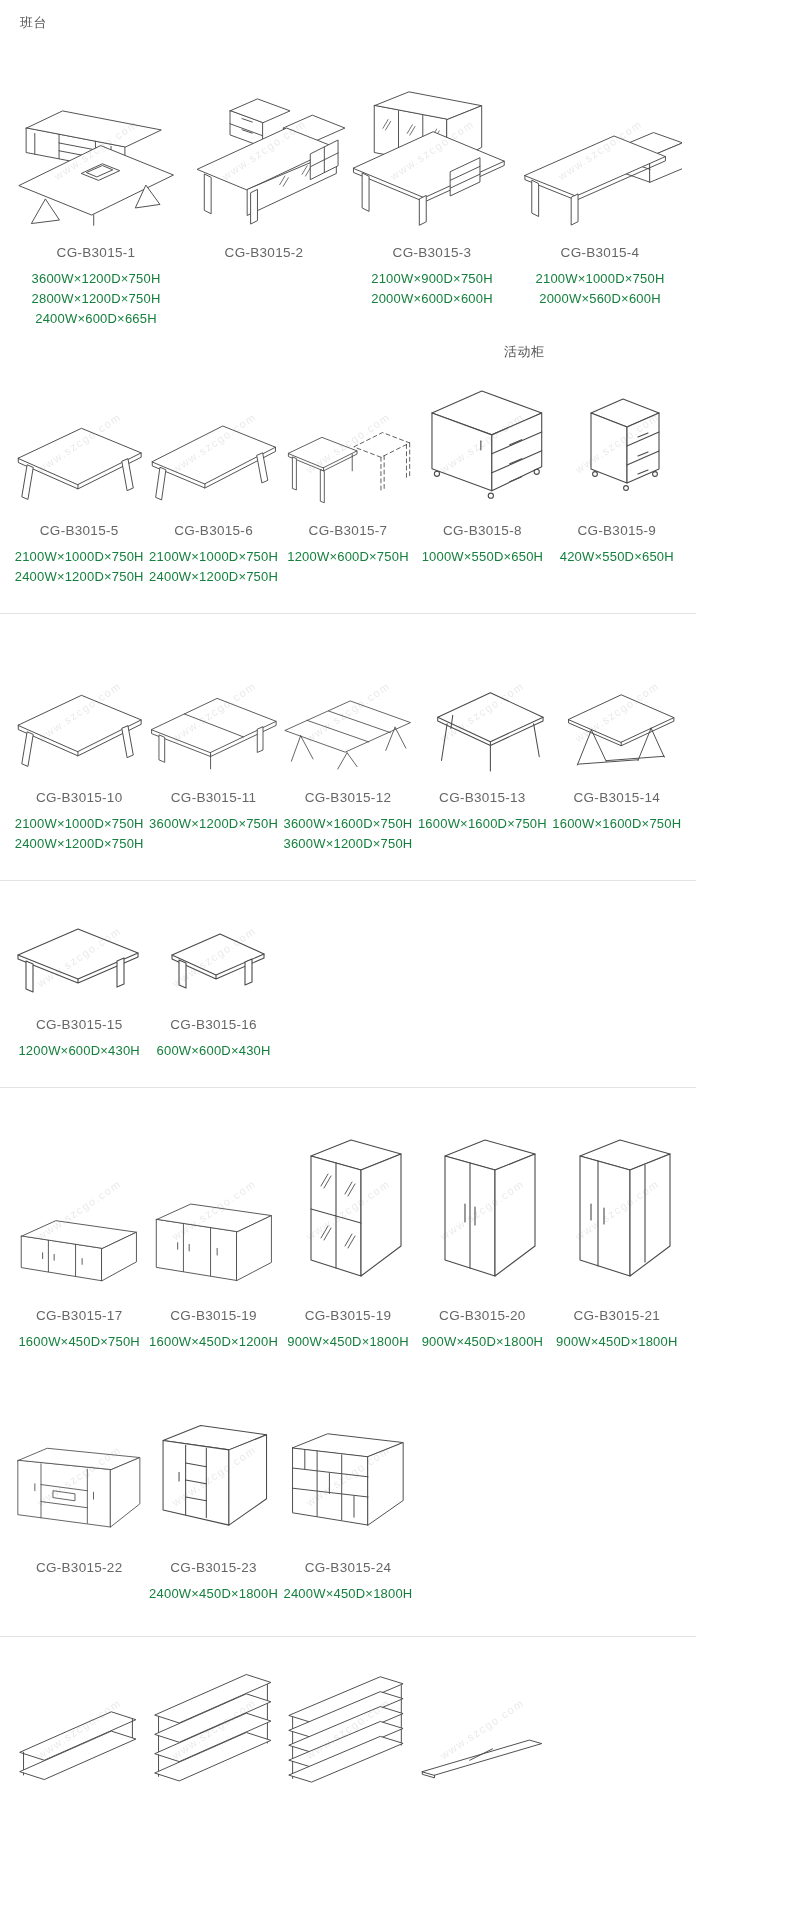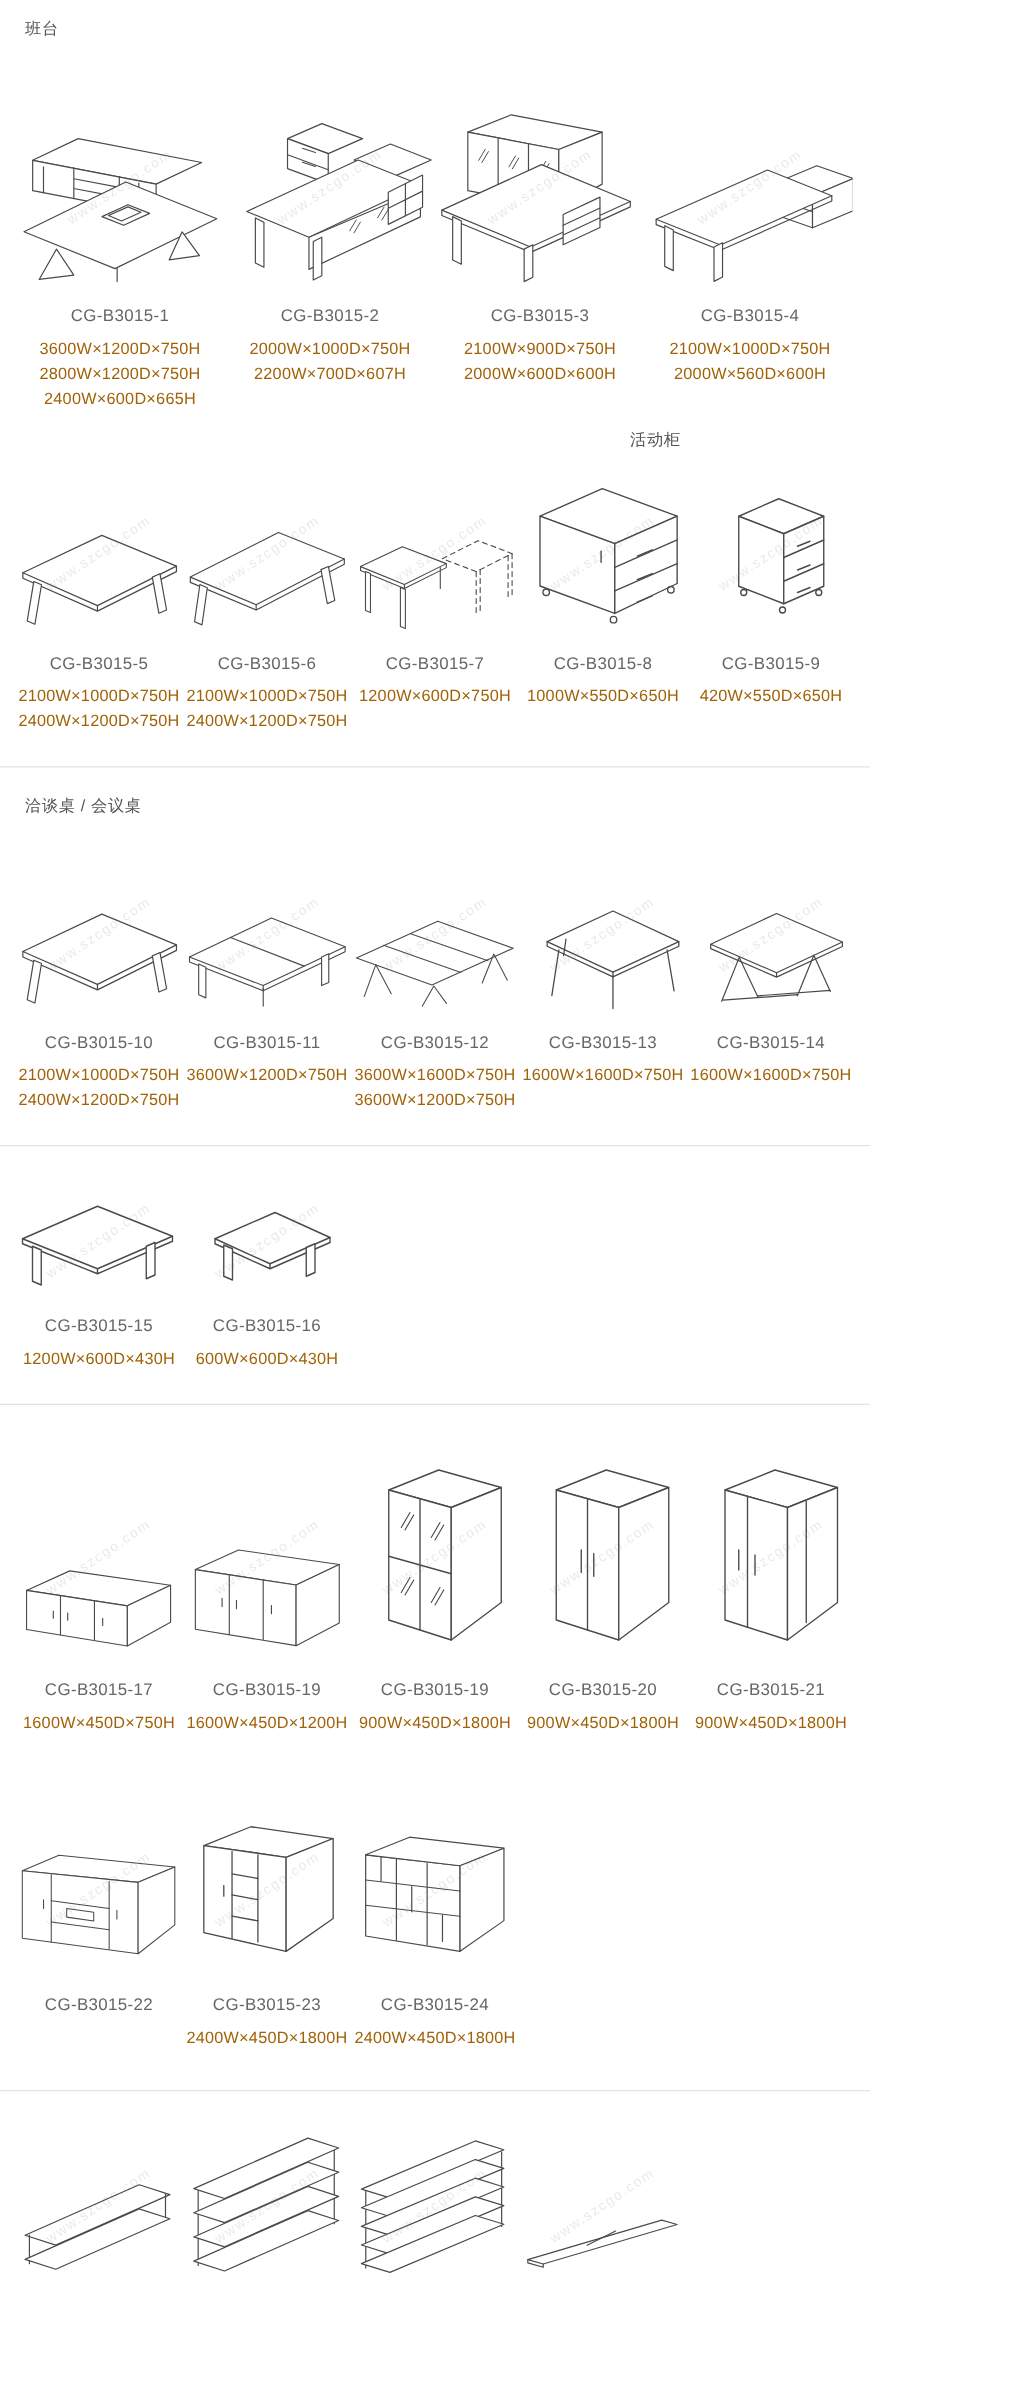--- a/index.html
+++ b/index.html
@@ -10,21 +10,21 @@
   .section-title{font-size:13px;font-weight:400;color:#555;margin:0 0 18px 8px;letter-spacing:.5px;}
   .section-title:empty{display:none;}
   .items{display:grid;grid-template-columns:repeat(var(--cols,5),1fr);row-gap:40px;}
   .item{margin:0;text-align:center;}
   .drawing{position:relative;display:flex;align-items:flex-end;justify-content:center;height:140px;}
   .drawing svg{max-width:98%;max-height:100%;height:auto;}
   .drawing::after{content:attr(data-wm);position:absolute;left:50%;top:55%;
     transform:translate(-50%,-50%) rotate(-34deg);font-size:11px;letter-spacing:1.5px;
     color:rgba(110,110,110,0.15);white-space:nowrap;pointer-events:none;}
   .model{font-size:13.5px;color:#666;margin-top:16px;letter-spacing:.3px;}
-  .dims{margin-top:9px;font-size:13px;color:#a16207;letter-spacing:.2px;}
+  .dims{margin-top:9px;font-size:13px;color:#15803d;letter-spacing:.2px;}
   .dim-line{line-height:20px;}
   
   .sec-desks{padding-top:14px;}
   .sec-desks .section-title{margin-bottom:22px;}
   .sec-desks .drawing{height:175px;}
   .sec-mobile-cabinets{margin-top:14px;}
   .sec-mobile-cabinets .section-title{margin:0 0 4px 492px;}
   .sec-mobile-cabinets .drawing{height:142px;}
   .sec-meeting-tables .drawing{height:138px;}
   .sec-coffee-tables .drawing{height:98px;}
@@ -75,24 +75,20 @@
                 <polygon fill="#fff" points="76,122 76,152 180,103 180,78"></polygon>
                 <path d="M114,116 l6,-10 M118,118 l6,-10 M140,104 l6,-10 M144,106 l6,-10" stroke-width="0.9"></path>
                 <polygon fill="#fff" points="150,80 182,64 182,94 150,110"></polygon>
                 <path d="M166,72 L166,102 M150,95 L182,79"></path>
                 <polygon fill="#fff" points="26,104 26,146 34,150 34,108"></polygon>
                 <polygon fill="#fff" points="80,126 80,162 88,158 88,122"></polygon>
               </g>
             </svg>
           </div>
     <figcaption class="model">CG-B3015-2</figcaption>
-    <div class="dims">
-            <div class="dim-line">2000W×1000D×750H</div>
-            <div class="dim-line">2200W×700D×607H</div>
-          </div>
   </figure>
         <figure class="item">
     <div class="drawing" data-wm="www.szcgo.com">
             <svg viewBox="0 0 190 168" width="185" height="164">
               <g fill="none" stroke="#4a4a4a" stroke-width="1.1" stroke-linejoin="round" stroke-linecap="round">
                 <polygon fill="#fff" points="28,26 68,10 152,26 112,42"></polygon>
                 <polygon fill="#fff" points="28,26 28,80 112,96 112,42"></polygon>
                 <path d="M56,32 L56,87 M84,37 L84,91"></path>
                 <path d="M38,52 l6,-10 M41,54 l6,-10 M66,58 l6,-10 M69,60 l6,-10 M94,63 l6,-10 M97,65 l6,-10" stroke-width="0.9"></path>
                 <polygon fill="#fff" points="112,42 152,26 152,74 112,96"></polygon>
@@ -229,21 +225,20 @@
           </div>
     <figcaption class="model">CG-B3015-9</figcaption>
     <div class="dims">
             <div class="dim-line">420W×550D×650H</div>
           </div>
   </figure>
       </div>
   </section>
     <section class="catalog-section sec-meeting-tables">
     <div class="section-divider"></div>
-    <h2 class="section-title">洽谈桌 / 会议桌</h2>
     <div class="items" style="--cols: 5;">
         <figure class="item">
     <div class="drawing" data-wm="www.szcgo.com">
             <svg viewBox="0 0 150 112" width="150" height="112">
               <g fill="none" stroke="#4a4a4a" stroke-width="1.1" stroke-linejoin="round" stroke-linecap="round">
                 <polygon fill="#fff" points="6,56 78,22 146,50 74,86"></polygon>
                 <path d="M6,56 L6,61 L74,91 L74,86 M146,50 L146,55 L74,91"></path>
                 <polygon fill="#fff" points="16,64 10,100 17,103 23,67"></polygon>
                 <polygon fill="#fff" points="131,57 137,90 130,93 124,60"></polygon>
               </g>

